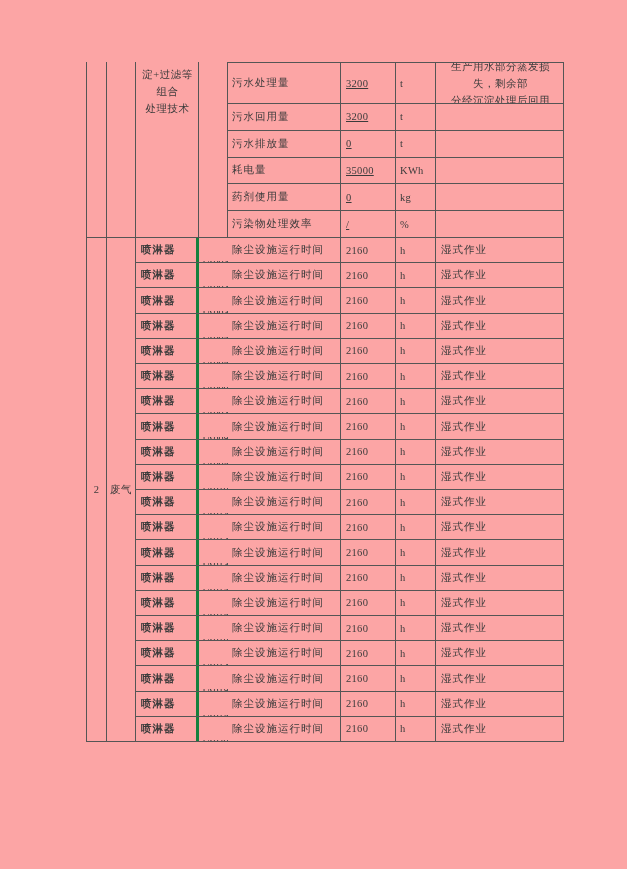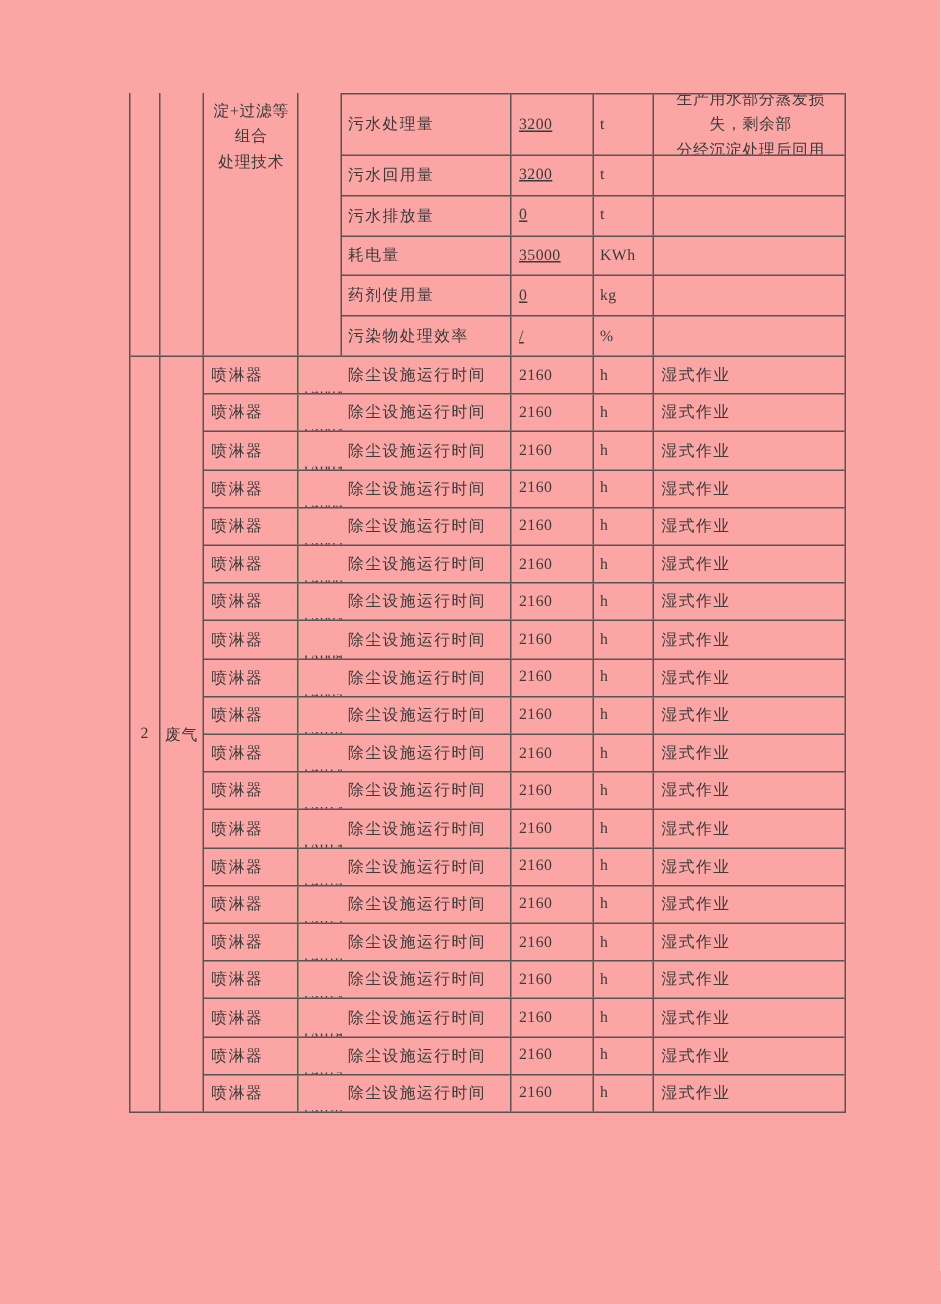--- a/index.html
+++ b/index.html
@@ -33,21 +33,21 @@
   .pval   { width:55px;  border-right:1px solid #555; padding-left:5px; letter-spacing:0.3px;text-decoration:underline; }
   .punit  { width:40px;  border-right:1px solid #555; padding-left:4px; letter-spacing:0.3px; }
   .premark{ flex:1; padding:2px 3px 2px 5px; line-height:17px; white-space:pre-line; letter-spacing:0.5px; align-items:center; }
 
   
   .bottom-section { flex:1; display:flex; border-top:1px solid #555; min-height:0; }
   .merged { display:flex; align-items:center; justify-content:center; letter-spacing:0.5px; }
   .brows { flex:1; display:flex; flex-direction:column; min-height:0; }
   .frow { flex:1; display:flex; border-bottom:1px solid #555; min-height:0; }
   .frow:last-child { border-bottom:none; }
-  .fname  { width:63px;  border-right:1px solid #15803d; padding-left:5px; letter-spacing:1px; }
+  .fname  { width:63px;  border-right:3px solid #15803d; padding-left:5px; letter-spacing:1px;font-weight:bold; }
   .fcode  { width:29px;  border-right:1px solid #555; padding-left:2px; font-size:10px; letter-spacing:0;margin-top:23px; }
   .fparam { width:113px; border-right:1px solid #555; padding-left:4px; letter-spacing:1px; }
   .fval   { width:55px;  border-right:1px solid #555; padding-left:5px; letter-spacing:0.3px; }
   .funit  { width:40px;  border-right:1px solid #555; padding-left:4px; }
   .fremark{ flex:1; padding-left:5px; letter-spacing:1px; }
 </style>
 </head>
 <body>
 
 <div class="page">

